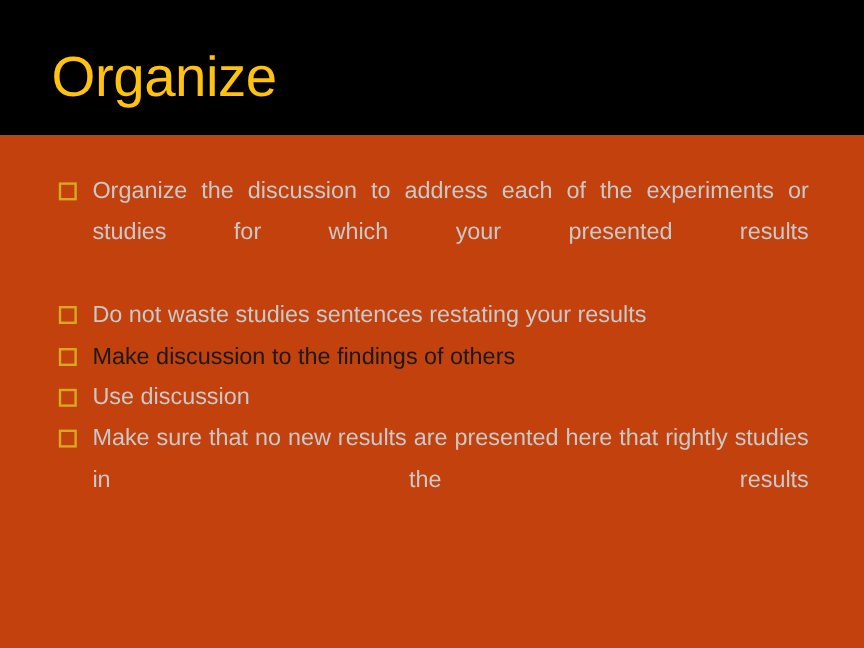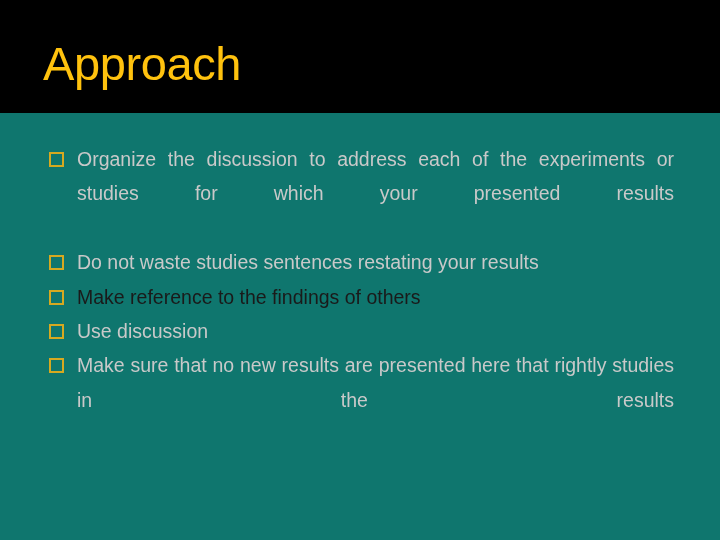--- a/index.html
+++ b/index.html
@@ -45,21 +45,21 @@
     white-space: nowrap;
   }
 
   
   #body-area {
     position: absolute;
     left: 0;
     top: 113px;
     width: 720px;
     height: 427px;
-    background: #0f766e;
+    background: #c2410c;
   }
 
   #bullet-list {
     position: absolute;
     left: 48px;
     top: 29px;
     width: 626px;
   }
 
   .bullet-item {
@@ -108,40 +108,40 @@
   .bullet-item.nowrap-line {
     text-align: left;
   }
 </style>
 </head>
 <body>
 
 <div id="slide">
 
   <div id="title-band">
-    <div id="slide-title">Approach</div>
+    <div id="slide-title">Organize</div>
   </div>
 
   <div id="body-area">
     <div id="bullet-list">
 
       <div class="bullet-item justify-all">
         <span class="bullet-marker"></span>
         <span class="bullet-text">Organize the discussion to address each of the experiments or studies for which your presented results</span>
       </div>
 
       <div class="bullet-item nowrap-line">
         <span class="bullet-marker"></span>
         <span class="bullet-text">Do not waste studies sentences restating your results</span>
       </div>
 
 
       <div class="bullet-item dark">
         <span class="bullet-marker"></span>
-        <span class="bullet-text"> Make reference to the findings of others</span>
+        <span class="bullet-text"> Make discussion to the findings of others</span>
       </div>
 
       <div class="bullet-item nowrap-line">
         <span class="bullet-marker"></span>
         <span class="bullet-text">Use discussion</span>
       </div>
 
       <div class="bullet-item justify-all">
         <span class="bullet-marker"></span>
         <span class="bullet-text">Make sure that no new results are presented here that rightly studies in the results</span>

